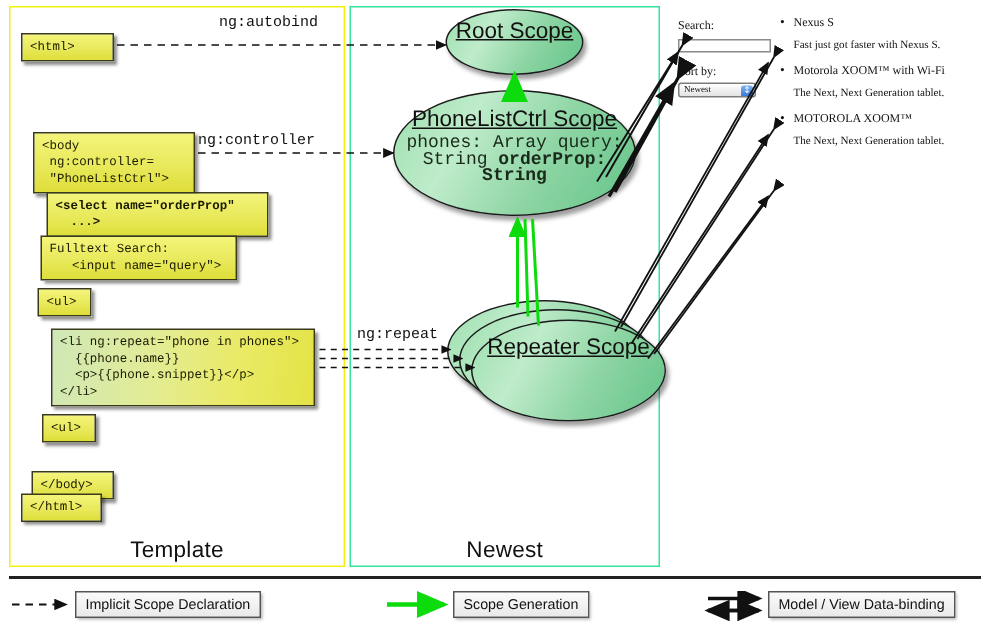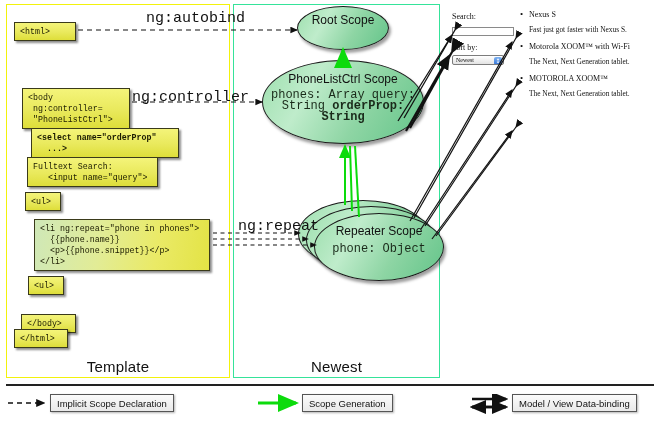--- a/index.html
+++ b/index.html
@@ -34,21 +34,21 @@
   #tpl-li      {left:34px; top:219px; width:176px;}
   #tpl-ul2     {left:28px; top:276px; width:36px;}
   #tpl-cbody   {left:21px; top:302px; width:55px;margin-top:12px;}
   #tpl-chtml   {left:14px; top:329px; width:54px;}
 
   
   .ellipse{position:absolute;box-sizing:border-box;border:1.4px solid #1b1b1b;
            border-radius:50%;text-align:center;color:#111;
            box-shadow:2px 3px 3px rgba(0,0,0,.38);
            background:linear-gradient(120deg,#9ddfae 0%,#bfeccb 30%,#8ed5a4 62%,#63c489 100%);}
-  .ell-title{font-size:12px;line-height:13px;color:#111;}
+  .ell-title{font-size:15px;line-height:13px;color:#111;text-decoration:underline;}
   .ell-props{font-family:"Liberation Mono",monospace;font-size:12px;line-height:11px;color:#1a2a1a;}
   .ell-props b{font-weight:bold;}
 
   #ell-root{left:297px;top:6px;width:92px;height:44px;}
   #ell-root .ell-title{padding-top:7px;}
 
   #ell-ctrl{left:262px;top:60px;width:162px;height:84px;}
   #ell-ctrl .ell-title{padding-top:12px;}
   #ell-ctrl .ell-props{margin-top:4px;}
 
@@ -74,21 +74,21 @@
 
   #view-list{position:absolute;left:520px;top:10px;width:132px;
              font-family:"Liberation Serif",serif;color:#111;}
   .v-item{margin-bottom:7px;}
   .v-name{font-size:8px;line-height:10px;position:relative;padding-left:9px;}
   .v-name:before{content:"\2022";position:absolute;left:0;top:-1px;font-size:9px;}
   .v-snip{font-size:7.4px;line-height:10px;margin-top:5px;padding-left:9px;}
 
   
   .arrow-label{position:absolute;font-family:"Liberation Mono",monospace;
-               font-size:15px;color:#111;white-space:nowrap;}
+               font-size:10px;color:#111;white-space:nowrap;}
   #lbl-autobind{left:146px;top:10px;}
   #lbl-controller{left:132px;top:89px;}
   #lbl-repeat{left:238px;top:218px;}
 
   
   #wires{position:absolute;left:0;top:0;width:660px;height:421px;pointer-events:none;}
 
   
   #divider{position:absolute;left:6px;top:384px;width:648px;height:2px;background:#222;}
   .legend-box{position:absolute;top:0;box-sizing:border-box;border:1px solid #555;
@@ -137,21 +137,20 @@
     <div class="ell-props"><span>phones: Array
 query: String</span>
 <b>orderProp: String</b></div>
   </div>
 
   <div class="ellipse" id="ell-rep3"></div>
   <div class="ellipse" id="ell-rep2"></div>
   <div class="ellipse rep-front" id="ell-rep1">
     <div class="ell-title">Repeater
 Scope</div>
-    <div class="ell-props">phone: Object</div>
   </div>
 
   <div id="view-form">
     <div class="view-lbl">Search:</div>
     <input id="search-input" type="text" placeholder="" style="">
     <div class="view-lbl" style="margin-top:3px;">Sort by:</div>
     <div id="sort-select"><span>Newest</span><span class="sel-btn"></span></div>
   </div>
 
   <div id="view-list">

